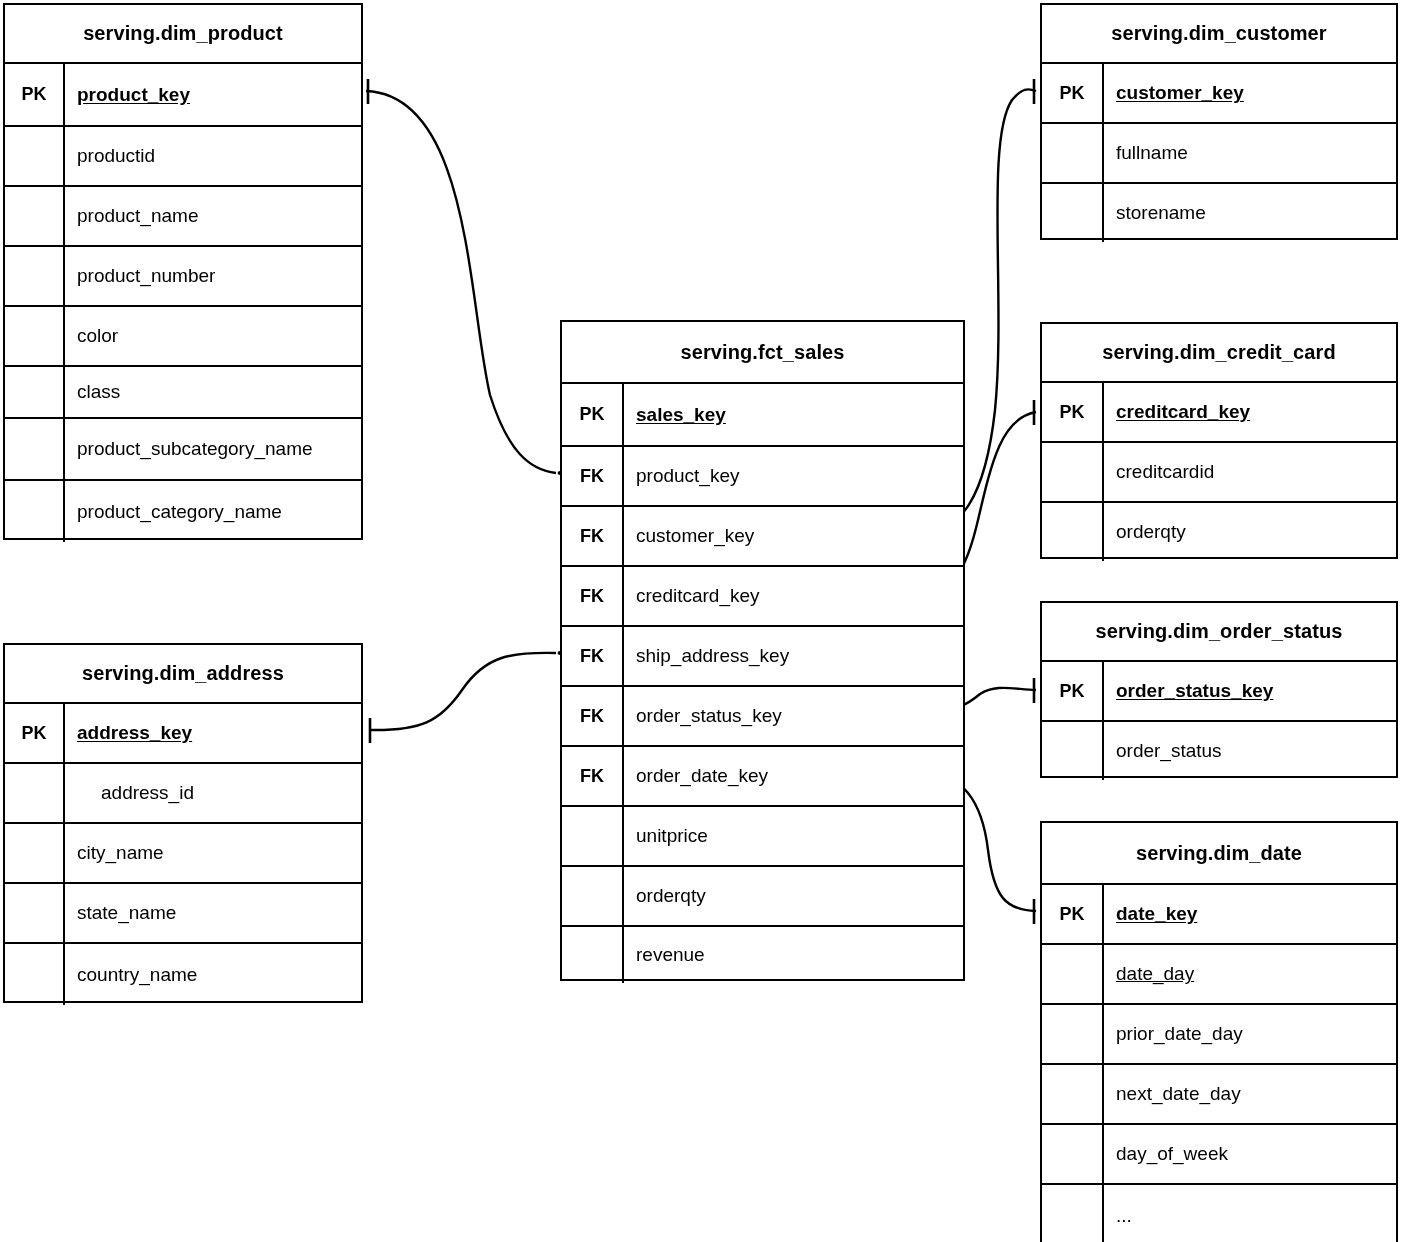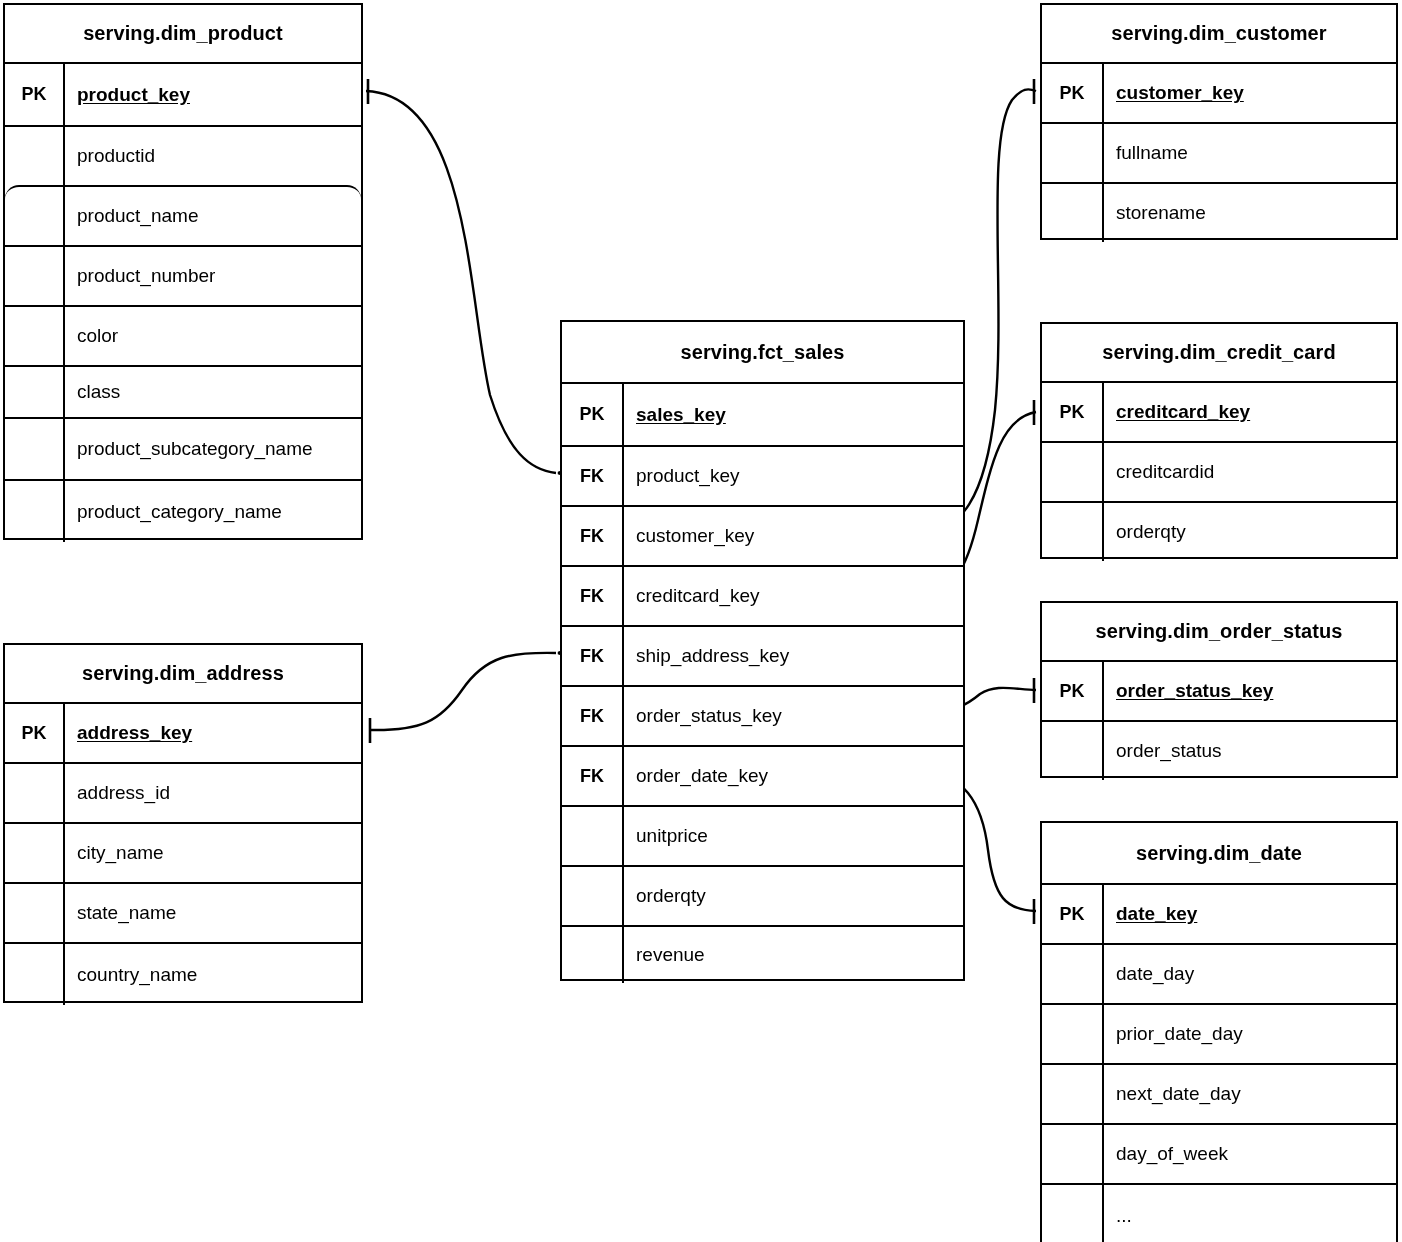--- a/index.html
+++ b/index.html
@@ -151,21 +151,21 @@
         <div class="ent-title" style="height: 57px;">serving.dim_product</div>
         <div class="rows">
           <div class="row" style="height: 63px;">
             <div class="keycell bold" style="flex-basis: 60px;">PK</div>
             <div class="namecell pk">product_key</div>
           </div>
           <div class="row" style="height: 60px;">
             <div class="keycell" style="flex-basis: 60px;"></div>
             <div class="namecell">productid</div>
           </div>
-          <div class="row" style="height: 60px; border-radius: 14px;">
+          <div class="row" style="height: 60px;">
             <div class="keycell" style="flex-basis: 60px;"></div>
             <div class="namecell">product_name</div>
           </div>
           <div class="row" style="height: 60px;">
             <div class="keycell" style="flex-basis: 60px;"></div>
             <div class="namecell">product_number</div>
           </div>
           <div class="row" style="height: 60px;">
             <div class="keycell" style="flex-basis: 60px;"></div>
             <div class="namecell">color</div>
@@ -184,21 +184,21 @@
           </div>
         </div>
       </div>
       <div class="entity" style="left: 3px; top: 643px; width: 360px; height: 360px;">
         <div class="ent-title" style="height: 57px;">serving.dim_address</div>
         <div class="rows">
           <div class="row" style="height: 60px;">
             <div class="keycell bold" style="flex-basis: 60px;">PK</div>
             <div class="namecell pk">address_key</div>
           </div>
-          <div class="row" style="height: 60px;">
+          <div class="row" style="height: 60px; gap: 24px;">
             <div class="keycell" style="flex-basis: 60px;"></div>
             <div class="namecell">address_id</div>
           </div>
           <div class="row" style="height: 60px;">
             <div class="keycell" style="flex-basis: 60px;"></div>
             <div class="namecell">city_name</div>
           </div>
           <div class="row" style="height: 60px;">
             <div class="keycell" style="flex-basis: 60px;"></div>
             <div class="namecell">state_name</div>
@@ -301,21 +301,21 @@
           </div>
         </div>
       </div>
       <div class="entity" style="left: 1040px; top: 821px; width: 358px; height: 424px;">
         <div class="ent-title" style="height: 60px;">serving.dim_date</div>
         <div class="rows">
           <div class="row" style="height: 60px;">
             <div class="keycell bold" style="flex-basis: 62px;">PK</div>
             <div class="namecell pk">date_key</div>
           </div>
-          <div class="row" style="height: 60px;">
+          <div class="row" style="height: 60px; text-decoration: underline;">
             <div class="keycell" style="flex-basis: 62px;"></div>
             <div class="namecell">date_day</div>
           </div>
           <div class="row" style="height: 60px;">
             <div class="keycell" style="flex-basis: 62px;"></div>
             <div class="namecell">prior_date_day</div>
           </div>
           <div class="row" style="height: 60px;">
             <div class="keycell" style="flex-basis: 62px;"></div>
             <div class="namecell">next_date_day</div>

